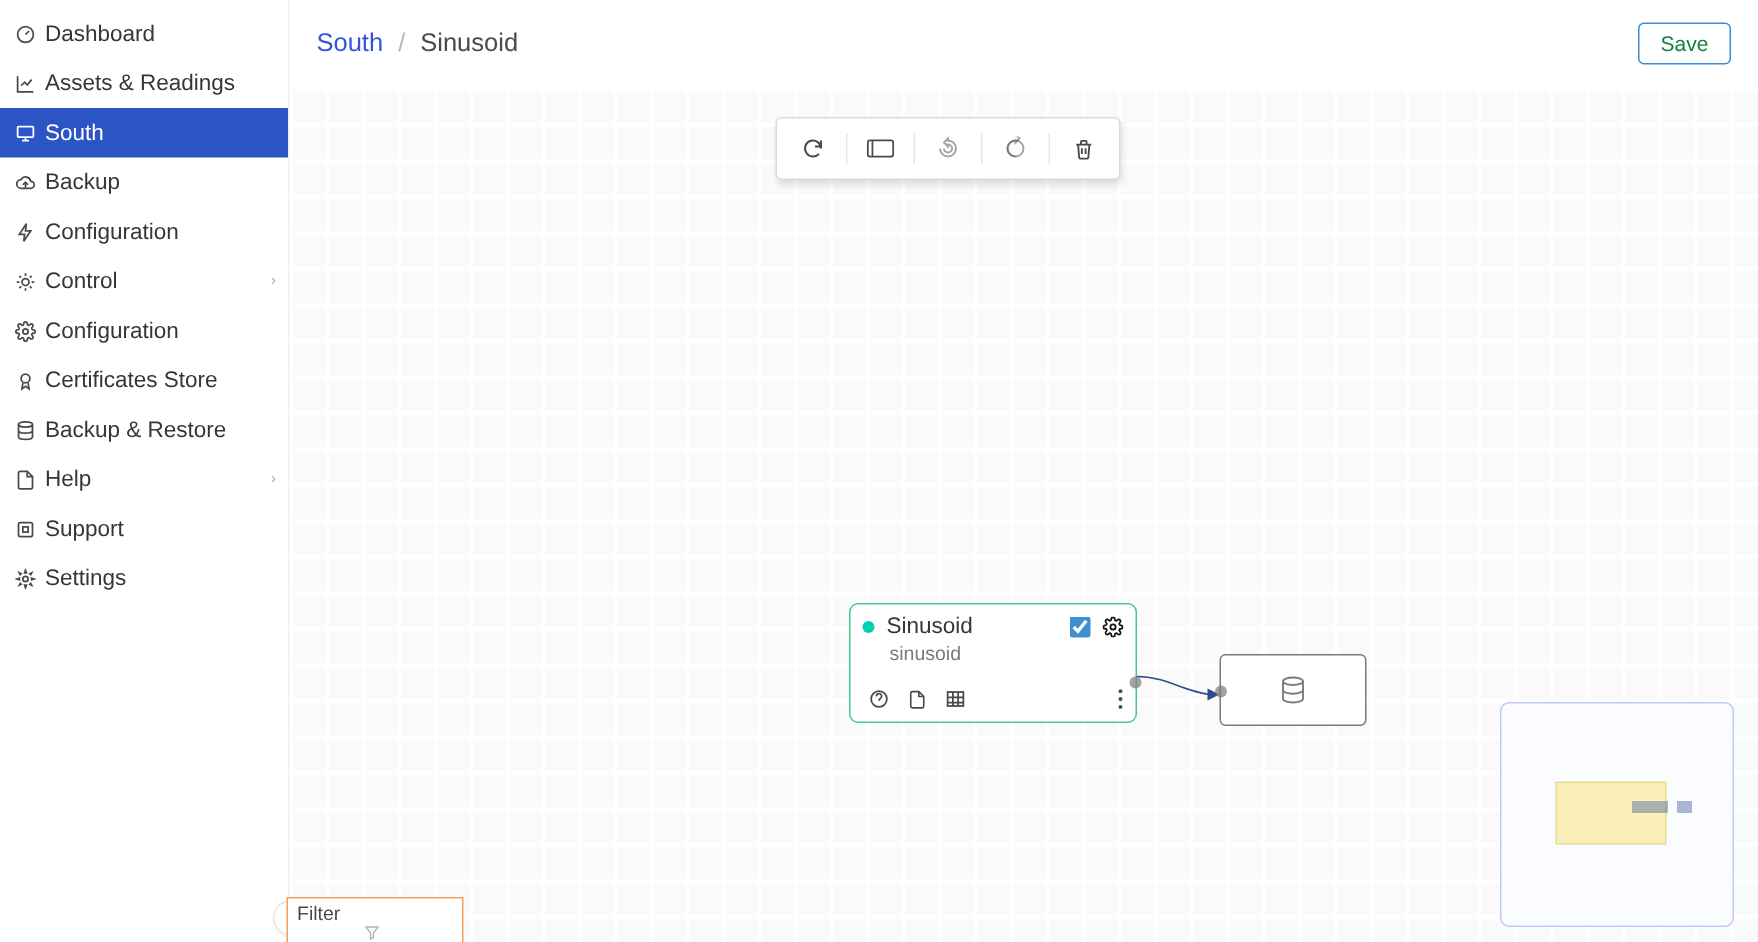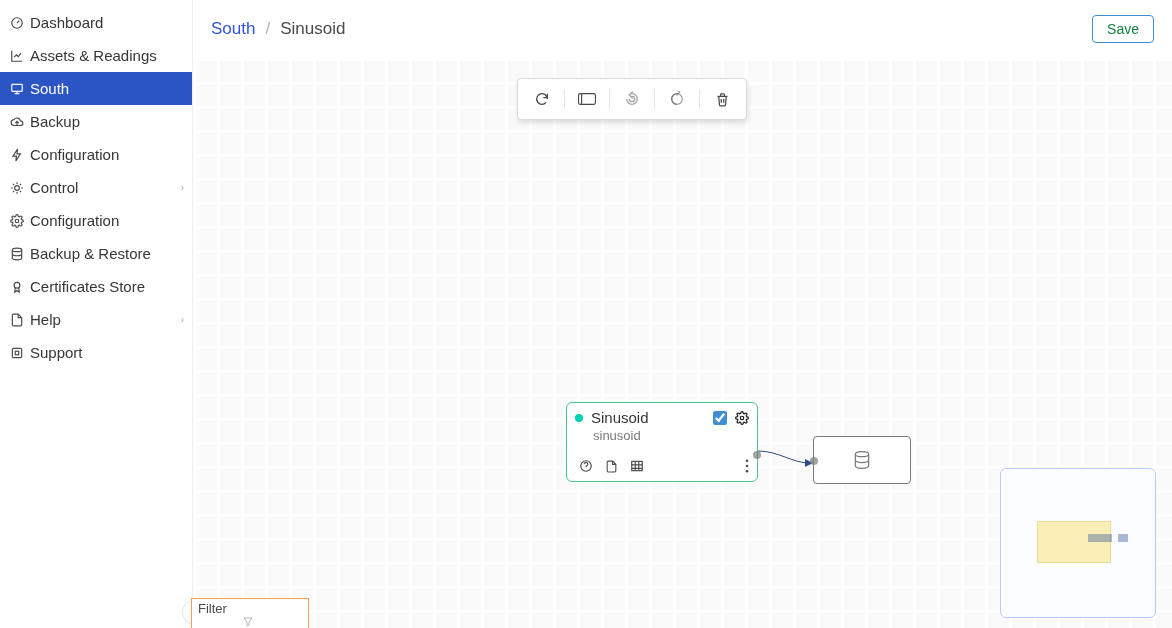--- a/index.html
+++ b/index.html
@@ -136,53 +136,62 @@
           <svg width="14" height="14" viewBox="0 0 24 24" fill="none" stroke="currentColor" stroke-width="2">
               <circle cx="12" cy="12" r="3"></circle>
               <path d="M19.4 15a1.7 1.7 0 00.4 1.9l.1.1a2 2 0 11-2.8 2.8l-.1-.1a1.7 1.7 0 00-1.9-.4 1.7 1.7 0 00-1 1.6V21a2 2 0 01-4 0v-.1a1.7 1.7 0 00-1-1.6 1.7 1.7 0 00-1.9.4l-.1.1a2 2 0 11-2.8-2.8l.1-.1a1.7 1.7 0 00.4-1.9 1.7 1.7 0 00-1.6-1H3a2 2 0 010-4h.1a1.7 1.7 0 001.6-1 1.7 1.7 0 00-.4-1.9l-.1-.1a2 2 0 112.8-2.8l.1.1a1.7 1.7 0 001.9.4h0a1.7 1.7 0 001-1.6V3a2 2 0 014 0v.1a1.7 1.7 0 001 1.6h0a1.7 1.7 0 001.9-.4l.1-.1a2 2 0 112.8 2.8l-.1.1a1.7 1.7 0 00-.4 1.9v0a1.7 1.7 0 001.6 1H21a2 2 0 010 4h-.1a1.7 1.7 0 00-1.6 1z"></path>
             </svg>
         </span>
         <span>Configuration</span>
       </li>
       <li class="nav-item">
         <span class="icon">
           <svg width="14" height="14" viewBox="0 0 24 24" fill="none" stroke="currentColor" stroke-width="2">
+              <circle cx="12" cy="9" r="5"></circle>
+              <path d="M9 14l-1 7 4-3 4 3-1-7"></path>
+            </svg>
+        </span>
+        <span>Certificates Store</span>
+      </li>
+      <li class="nav-item">
+        <span class="icon">
+          <svg width="14" height="14" viewBox="0 0 24 24" fill="none" stroke="currentColor" stroke-width="2">
               <ellipse cx="12" cy="5" rx="8" ry="3"></ellipse>
               <path d="M4 5v14c0 1.7 3.6 3 8 3s8-1.3 8-3V5M4 12c0 1.7 3.6 3 8 3s8-1.3 8-3"></path>
             </svg>
         </span>
         <span>Backup &amp; Restore</span>
       </li>
       <li class="nav-item">
         <span class="icon">
           <svg width="14" height="14" viewBox="0 0 24 24" fill="none" stroke="currentColor" stroke-width="2">
-              <circle cx="12" cy="9" r="5"></circle>
-              <path d="M9 14l-1 7 4-3 4 3-1-7"></path>
-            </svg>
-        </span>
-        <span>Certificates Store</span>
-      </li>
-      <li class="nav-item">
-        <span class="icon">
-          <svg width="14" height="14" viewBox="0 0 24 24" fill="none" stroke="currentColor" stroke-width="2">
               <path d="M14 2H6a2 2 0 00-2 2v16a2 2 0 002 2h12a2 2 0 002-2V8l-6-6z"></path>
               <path d="M14 2v6h6"></path>
             </svg>
         </span>
         <span>Help</span>
         <span class="chevron">›</span>
       </li>
       <li class="nav-item">
         <span class="icon">
           <svg width="14" height="14" viewBox="0 0 24 24" fill="none" stroke="currentColor" stroke-width="2">
               <rect x="4" y="4" width="16" height="16" rx="2"></rect>
               <rect x="9" y="9" width="6" height="6"></rect>
             </svg>
         </span>
         <span>Support</span>
+      </li>
+      <li class="nav-item">
+        <span class="icon">
+          <svg width="14" height="14" viewBox="0 0 24 24" fill="none" stroke="currentColor" stroke-width="2">
+              <circle cx="12" cy="12" r="3"></circle>
+              <path d="M12 2l1 3h-2l1-3zM12 22l-1-3h2l-1 3zM2 12l3-1v2l-3-1zM22 12l-3 1v-2l3 1zM5 5l2 1-1 1-1-2zM19 19l-2-1 1-1 1 2zM19 5l-1 2-1-1 2-1zM5 19l1-2 1 1-2 1z"></path>
+            </svg>
+        </span>
+        <span>Settings</span>
       </li>
     </ul>
     <div class="sidebar-collapse">
       <span>‹</span>
     </div>
   </aside>
 
   <main class="main">
     <div class="topbar">
       <div class="breadcrumb">

